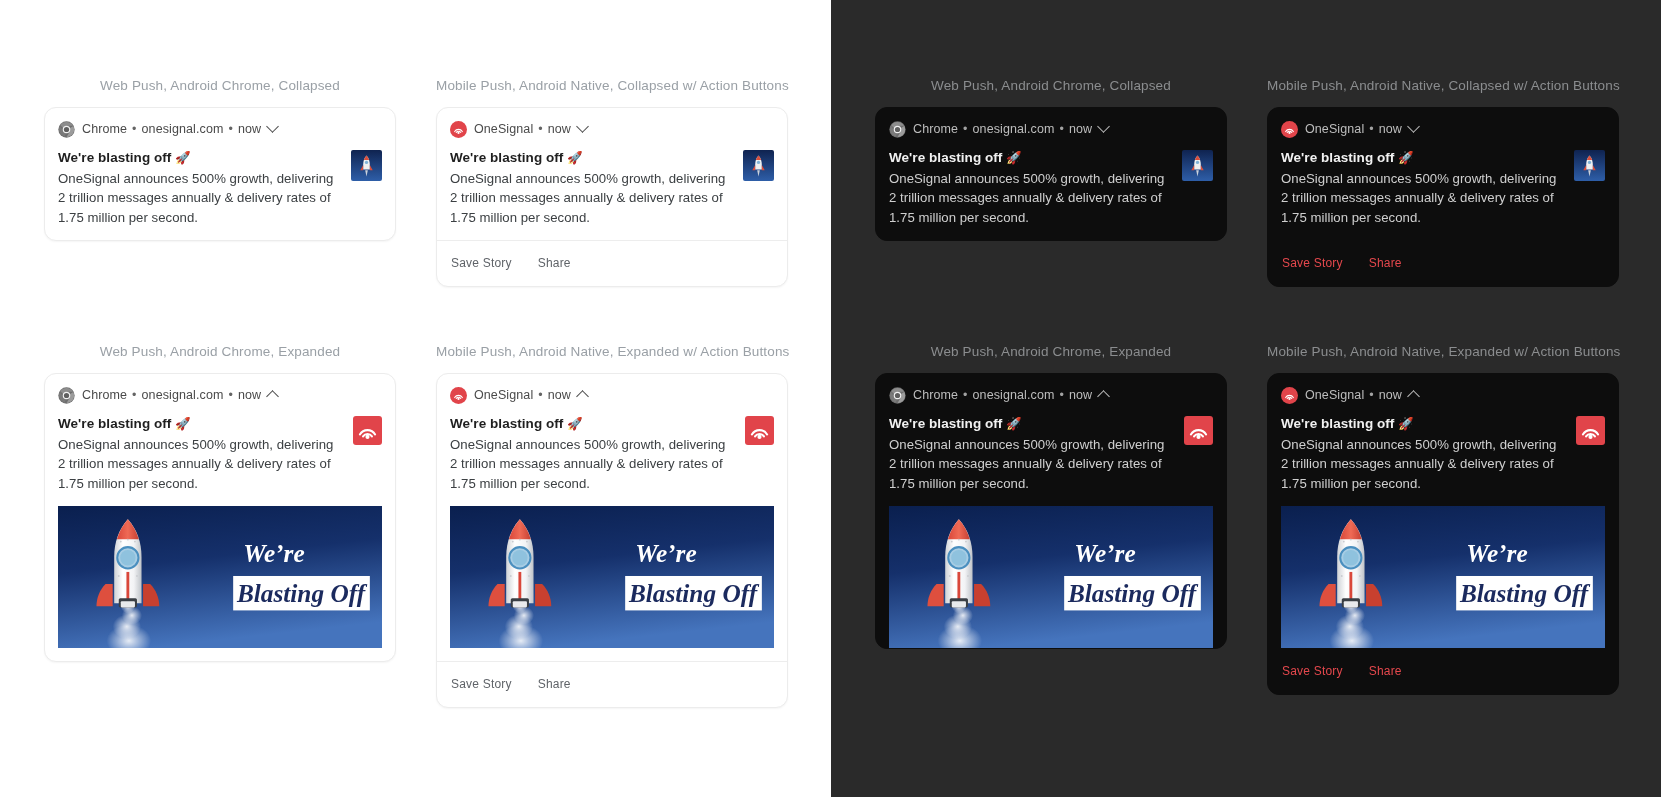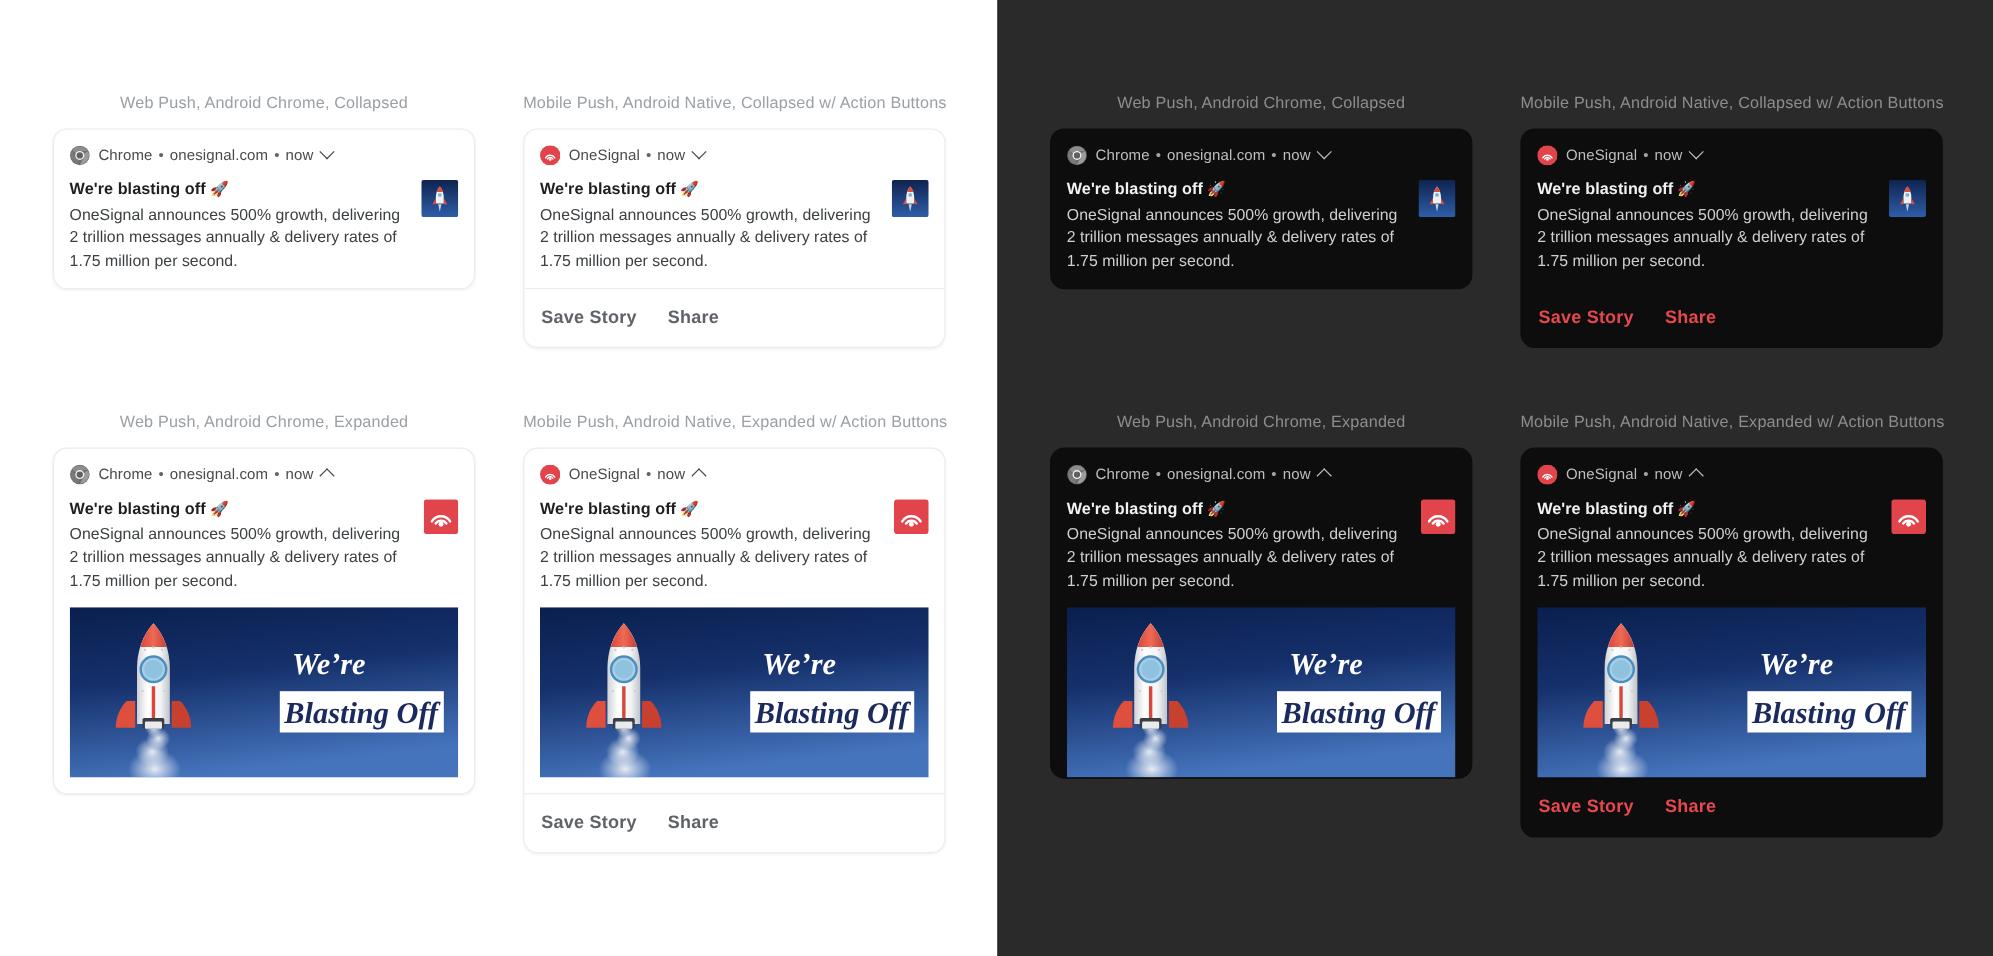--- a/index.html
+++ b/index.html
@@ -151,25 +151,24 @@
   
   .actions {
     display:flex;
     gap:26px;
     padding:15px 14px 16px 14px;
     border-top:1px solid transparent;
   }
   .light .actions { border-top-color:#ededed; }
   .dark  .actions { border-top-color:#0d0d0d; }
   .action {
-    font-size:15px;
+    font-size:12px;
     letter-spacing:.2px;
     cursor:pointer;
     white-space:nowrap;
-    font-weight:bold;
   }
   .light .action { color:#5f6368; }
   .dark  .action { color:#e5484d; }
 </style>
 </head>
 <body>
 
 <svg width="0" height="0" style="position:absolute" aria-hidden="true">
   <defs>
 

